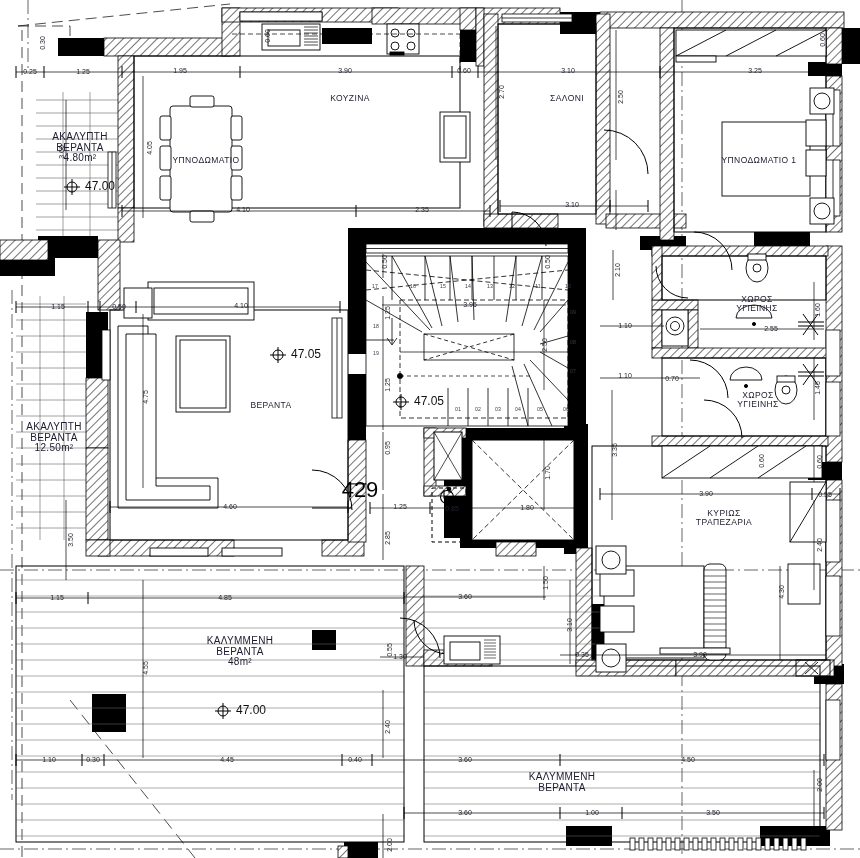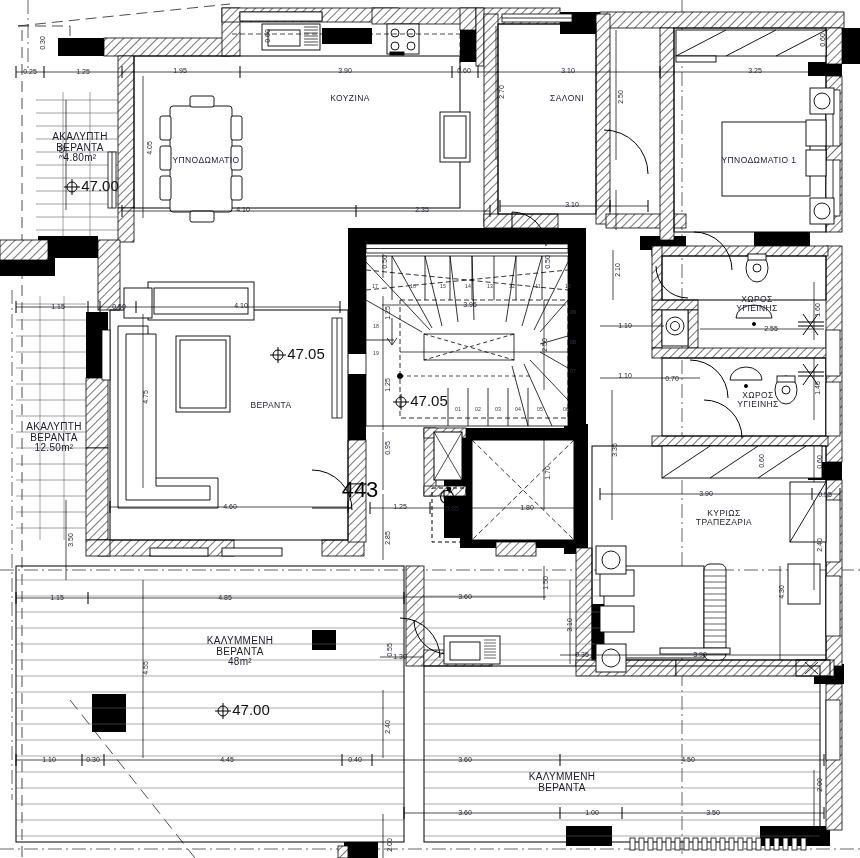--- a/index.html
+++ b/index.html
@@ -7,21 +7,21 @@
   body{font-family:"Liberation Sans", sans-serif;}
   #plan{position:relative;width:860px;height:858px;background:#fff;overflow:hidden;}
   #plan svg{position:absolute;left:0;top:0;}
   .lbl{position:absolute;font-family:"Liberation Sans",sans-serif;color:#1b1b2e;
        white-space:pre;line-height:1.05;text-align:center;pointer-events:none;}
   .room{font-size:8.5px;letter-spacing:.4px;}
   .room2{font-size:10px;letter-spacing:.3px;}
   .dim{font-size:7px;color:#23232f;}
   .dimv{font-size:7px;color:#23232f;transform-origin:50% 50%;}
   .step{font-size:5.2px;color:#3a3a4a;}
-  .elev{font-size:15px;color:#111;font-weight:400;padding-left:36px;}
+  .elev{font-size:12px;color:#111;font-weight:400;padding-left:36px;}
   .apt{font-size:22px;color:#000;letter-spacing:0px;}
   .ctr{transform:translate(-50%,-50%);}
   .rot{transform:translate(-50%,-50%) rotate(-90deg);}
 </style>
 </head>
 <body>
 
 <div id="plan">
 
 <svg width="860" height="858" viewBox="0 0 860 858">
@@ -787,16 +787,16 @@
       <div class="lbl step ctr" style="left: 376px; top: 354px;">19</div>
       <div class="lbl step ctr" style="left: 573px; top: 313px;">09</div>
       <div class="lbl step ctr" style="left: 573px; top: 343px;">08</div>
       <div class="lbl step ctr" style="left: 573px; top: 372px;">07</div>
       <div class="lbl step ctr" style="left: 458px; top: 410px;">01</div>
       <div class="lbl step ctr" style="left: 478px; top: 410px;">02</div>
       <div class="lbl step ctr" style="left: 498px; top: 410px;">03</div>
       <div class="lbl step ctr" style="left: 518px; top: 410px;">04</div>
       <div class="lbl step ctr" style="left: 540px; top: 410px;">05</div>
       <div class="lbl step ctr" style="left: 566px; top: 410px;">06</div>
-      <div class="lbl apt ctr" style="left: 360px; top: 490px;">443</div>
+      <div class="lbl apt ctr" style="left: 360px; top: 490px;">429</div>
     </div>
 
 </div>
 
 </body></html>

